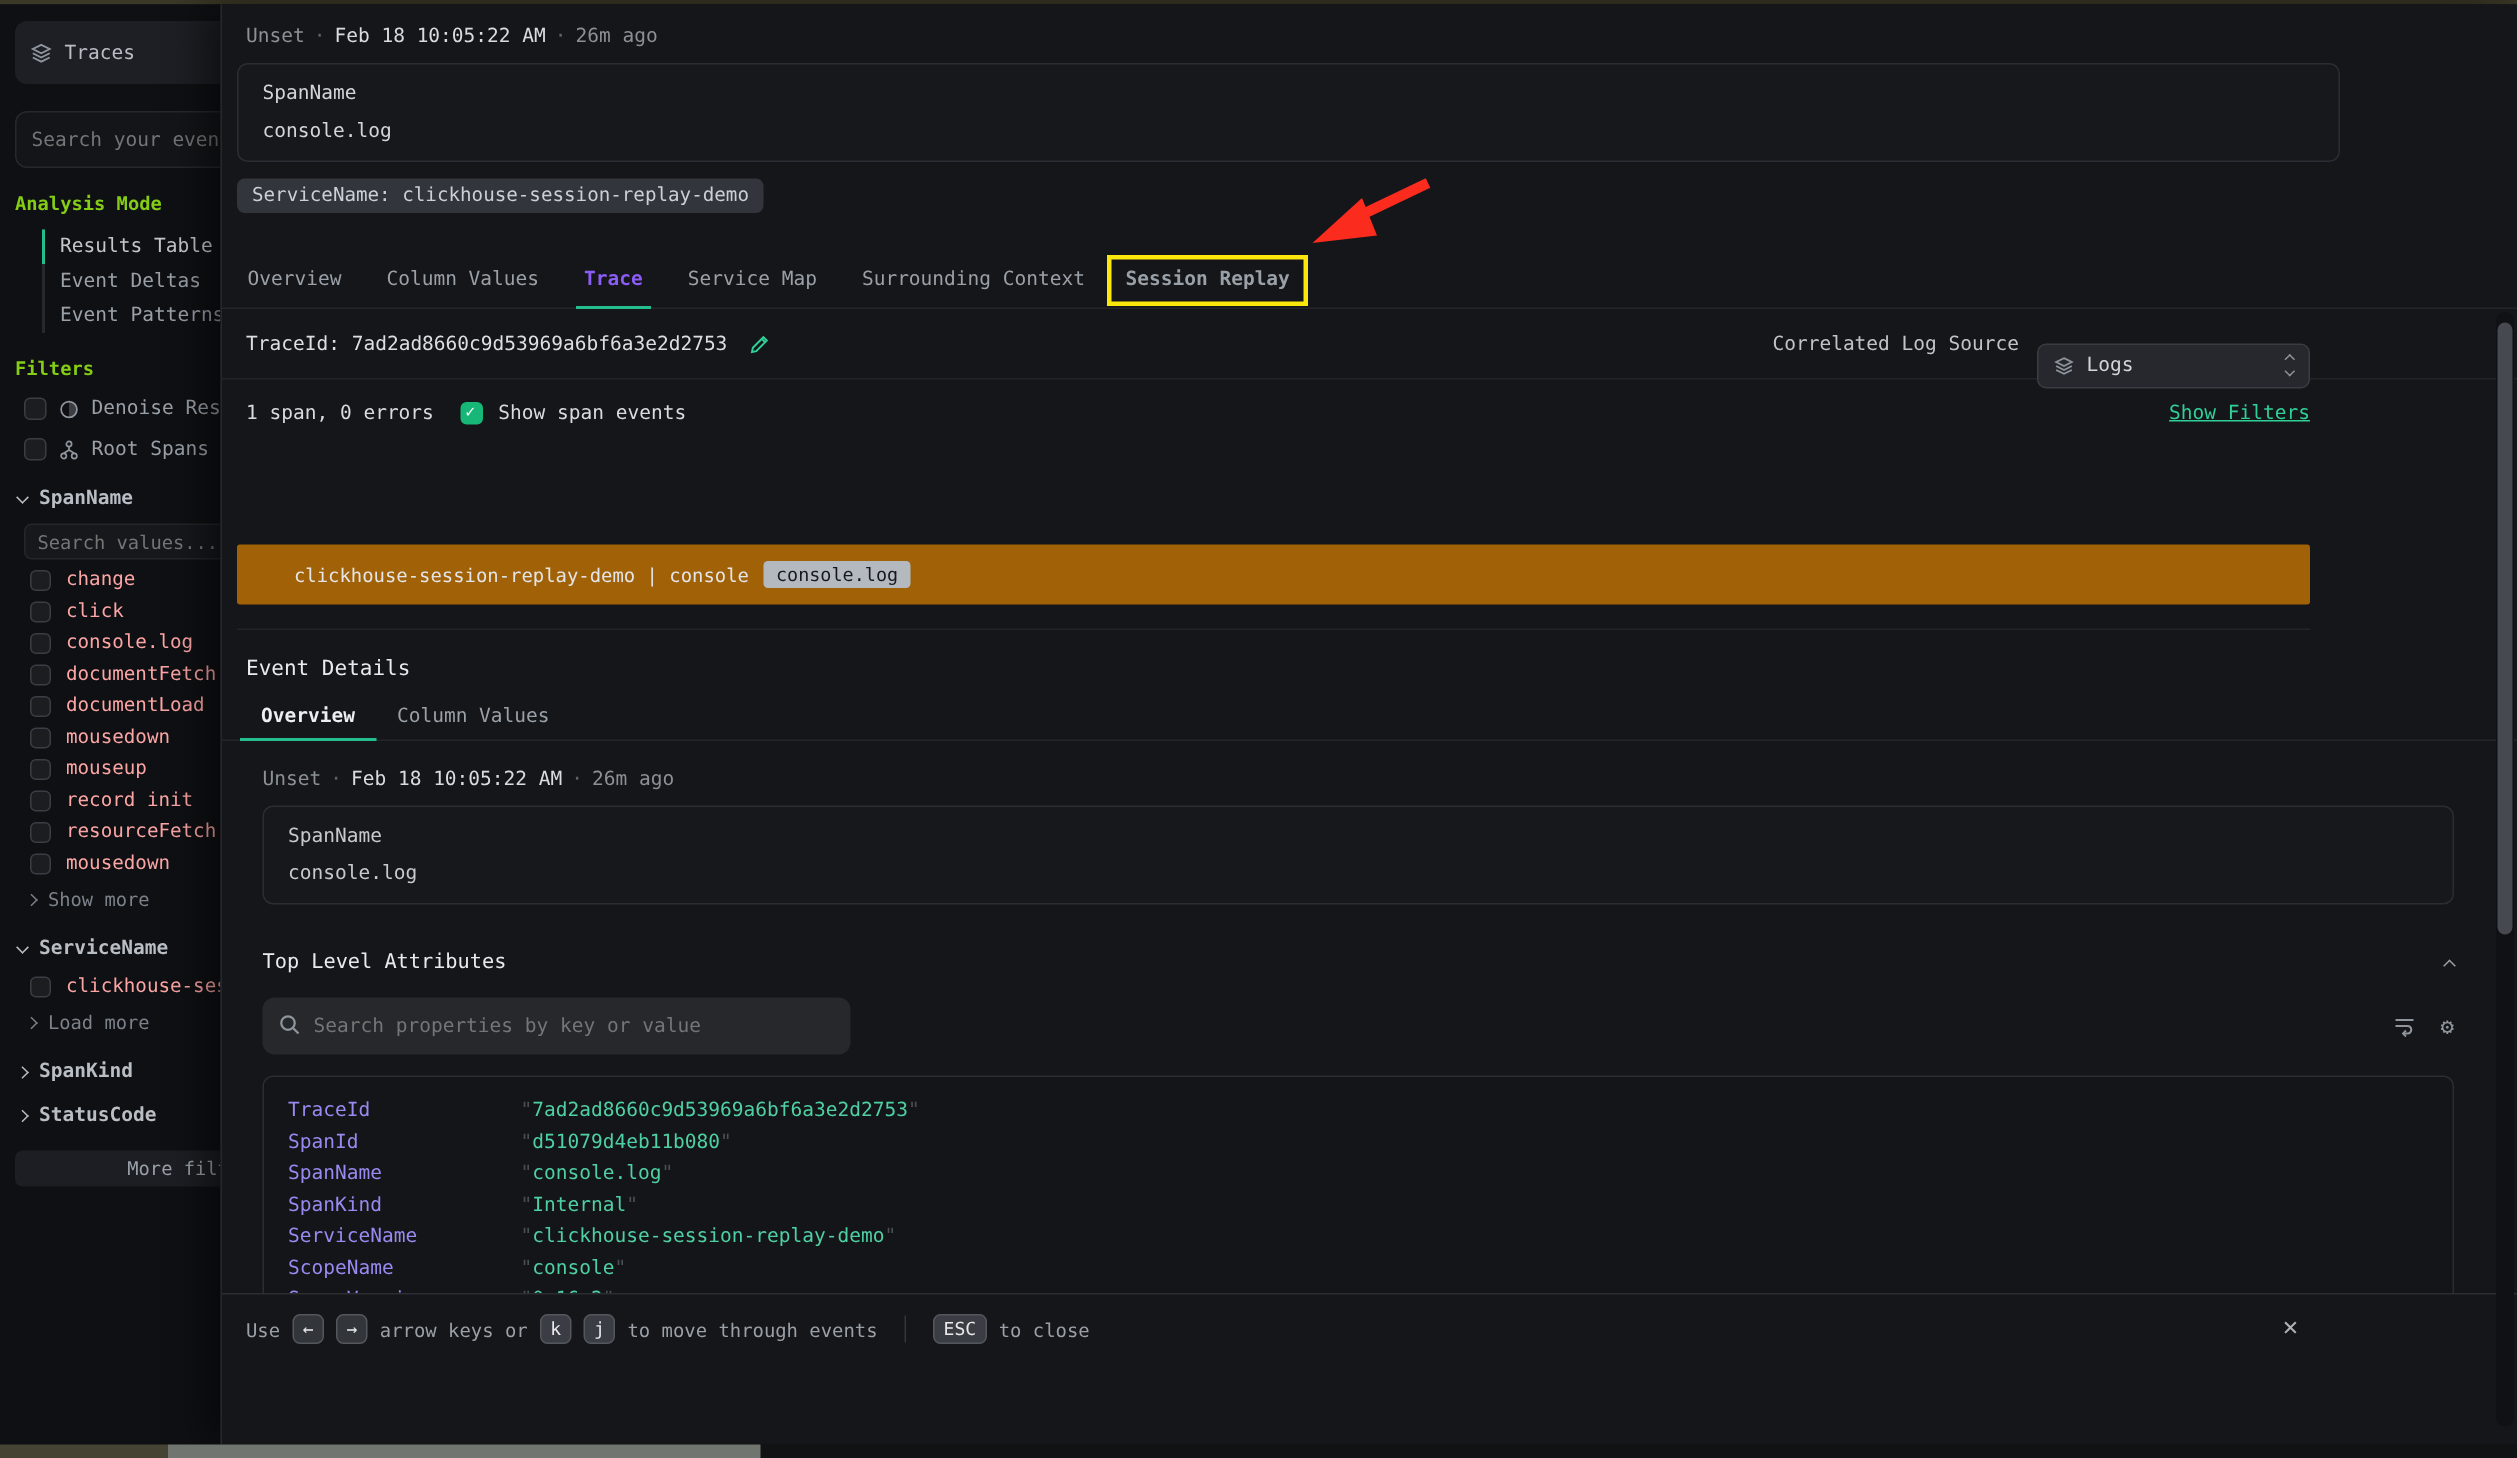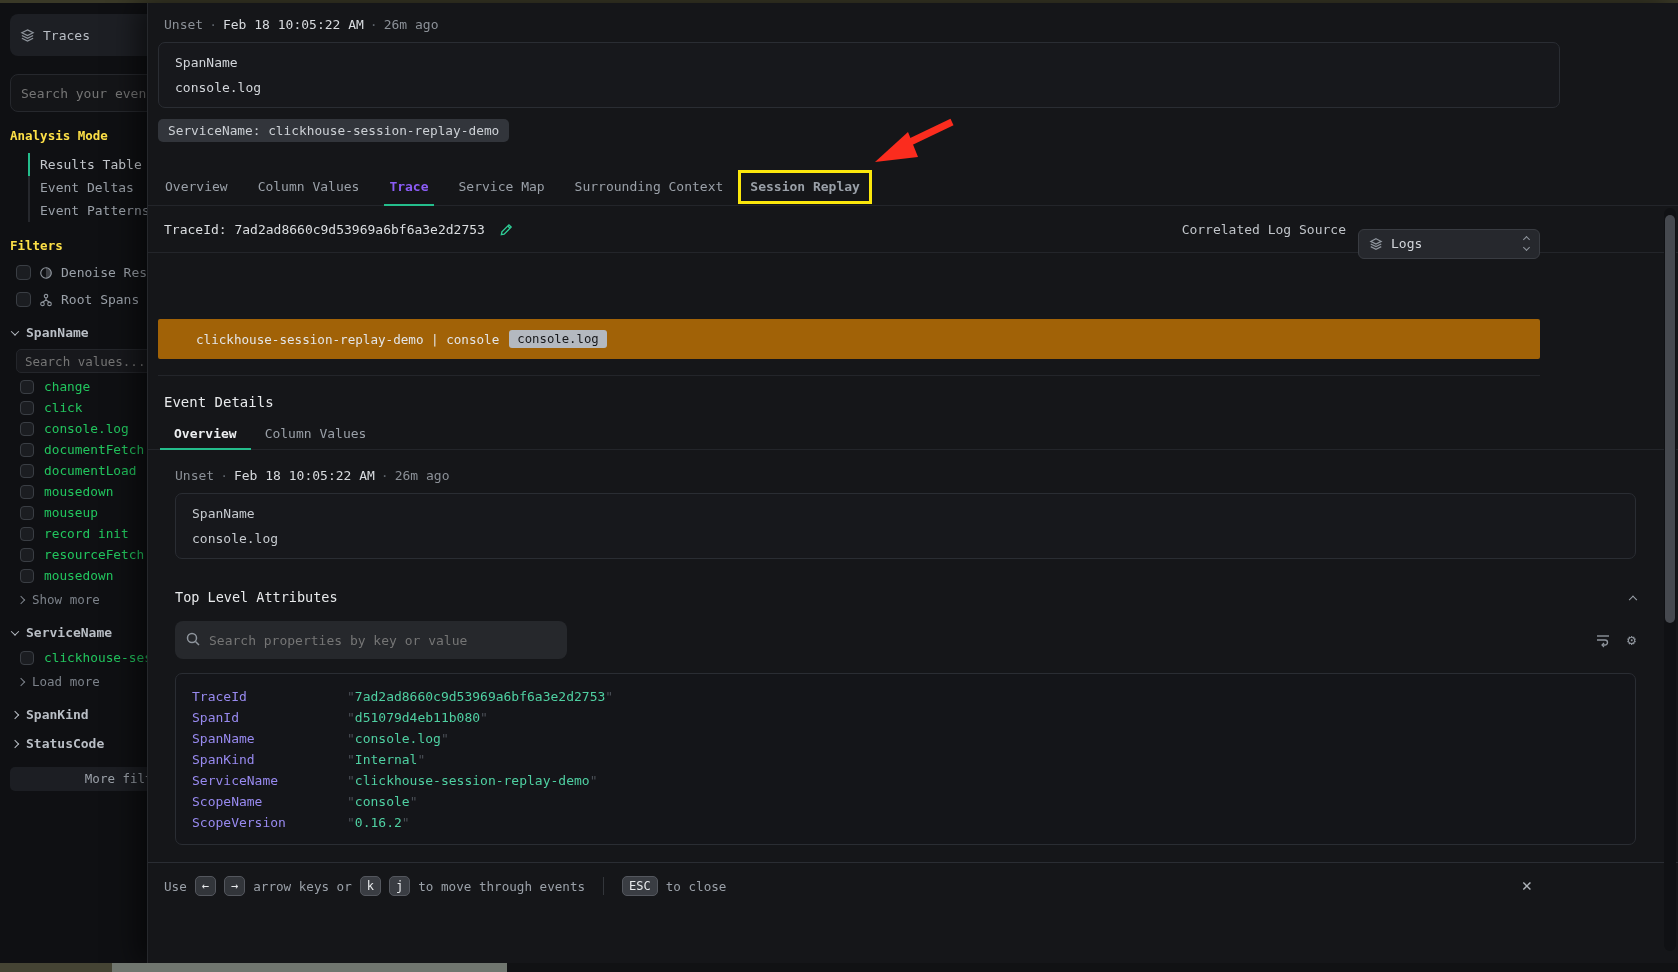--- a/index.html
+++ b/index.html
@@ -19,40 +19,40 @@
   .traces-btn {
     margin:11px 0 0 10px; width:150px; height:42px; background:#1d1f24;
     border-radius:8px; display:flex; align-items:center; gap:8px; padding:0 10px;
     color:#b9bec5;
   }
   .side-search {
     margin:18px 0 0 10px; width:160px; height:38px; background:#141518;
     border:1px solid #26282d; border-radius:8px; color:#555b63;
     padding:0 10px; font:inherit; outline:none;
   }
-  .side-label { margin:16px 0 0 10px; color:#fde047; font-weight:bold; font-size:12.5px; }
+  .side-label { margin:16px 0 0 10px; color:#84cc16; font-weight:bold; font-size:12.5px; }
   .mode-list { margin:10px 0 0 28px; border-left:2px solid #26282d; }
   .mode-item { padding:4px 0 4px 10px; color:#9aa0a8; margin-left:-2px; border-left:2px solid transparent; }
   .mode-item.active { border-left:2px solid #24bd8c; color:#c3c7cc; }
   .chk-row { display:flex; align-items:center; gap:8px; margin:12px 0 0 16px; color:#9aa0a8; }
   .cb { flex:none; width:15px; height:15px; border:1px solid #3a3e44; border-radius:4px; background:#1b1d21; }
   .cb.sm { width:14px; height:14px; }
   .cb.checked { background:#17b877; border-color:#17b877; position:relative; }
   .cb.checked::after { content:"✓"; position:absolute; left:2px; top:-1px; color:#fff; font-size:11px; font-weight:bold; }
   .grp-head { display:flex; align-items:center; gap:8px; margin:18px 0 0 12px; color:#b9bec5; font-weight:bold; }
   .chev { display:inline-block; width:6px; height:6px; border-right:1.5px solid currentColor; border-bottom:1.5px solid currentColor; }
   .chev.down { transform:rotate(45deg) translate(-1px,-1px); }
   .chev.right { transform:rotate(-45deg); }
   .chev.up { transform:rotate(-135deg) translate(-2px,-2px); }
   .values-search {
     margin:9px 0 0 16px; width:145px; height:24px; background:#17181c;
     border:1px solid #24262b; border-radius:5px; color:#596068; padding:0 8px;
     font:inherit; font-size:12.5px; outline:none;
   }
-  .opt-row { display:flex; align-items:center; gap:10px; margin:6px 0 0 20px; color:#22c55e; font-size:12.8px; }
+  .opt-row { display:flex; align-items:center; gap:10px; margin:6px 0 0 20px; color:#fca5a5; font-size:12.8px; }
   .more-link { display:flex; align-items:center; gap:8px; margin:9px 0 0 18px; color:#7c828a; font-size:12.5px; }
   .more-filters-btn {
     margin:16px 0 0 10px; width:240px; height:24px; background:#1c1e23; border-radius:5px;
     color:#9aa0a8; text-align:center; line-height:24px; font-size:12.5px;
   }
   .icon-dim { color:#8f959d; display:inline-flex; }
 
   
   .drawer {
     position:absolute; left:147px; top:3px; right:0; height:960px;
@@ -327,20 +327,27 @@
         </svg>
       </span>
       <span>Logs</span>
       <span class="updown">
           <i class="u"></i>
           <i class="d"></i>
         </span>
     </div>
   </div>
 
+  <div class="trace-row2">
+    <span>1 span, 0 errors</span>
+    <span class="cb checked"></span>
+    <span>Show span events</span>
+    <span class="spacer-flex"></span>
+    <a class="show-filters">Show Filters</a>
+  </div>
 
   <div class="wf-spacer"></div>
   <div class="wf-bar">
     <span class="wf-label">clickhouse-session-replay-demo | console</span>
     <span class="wf-badge">console.log</span>
   </div>
   <div class="wf-divider"></div>
 
   <div class="ed-title">Event Details</div>
   <div class="ed-tabs">

